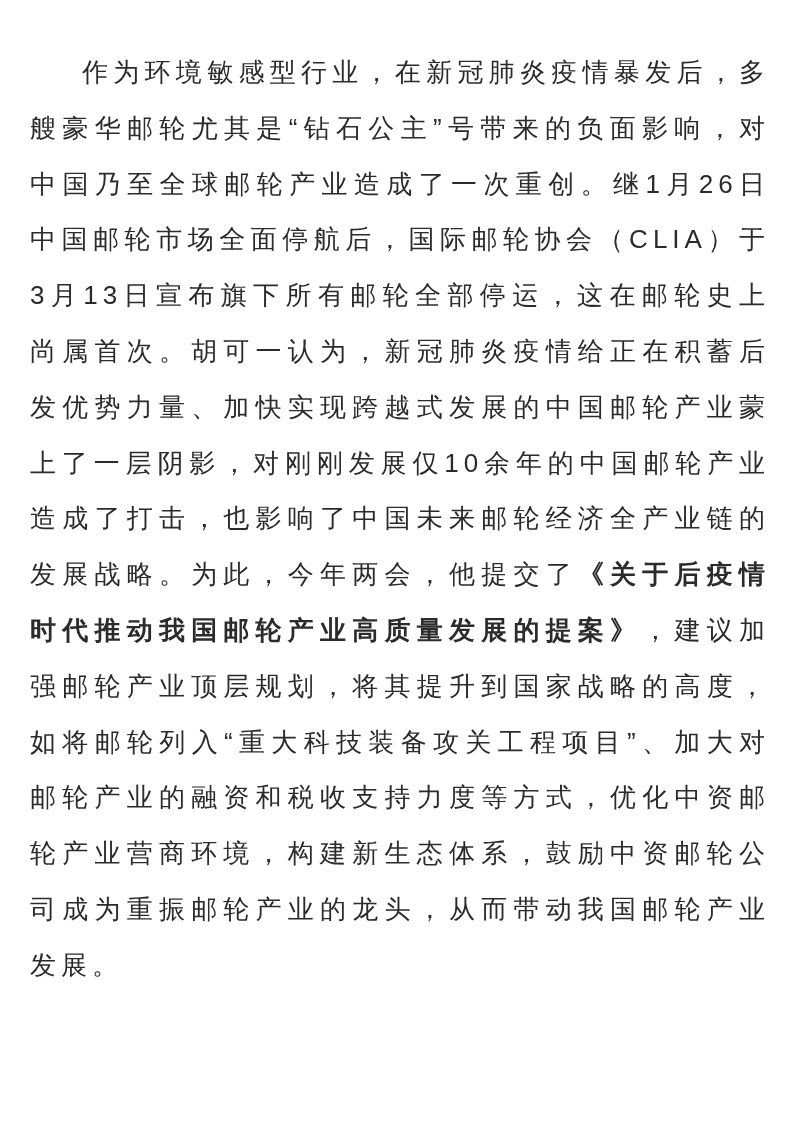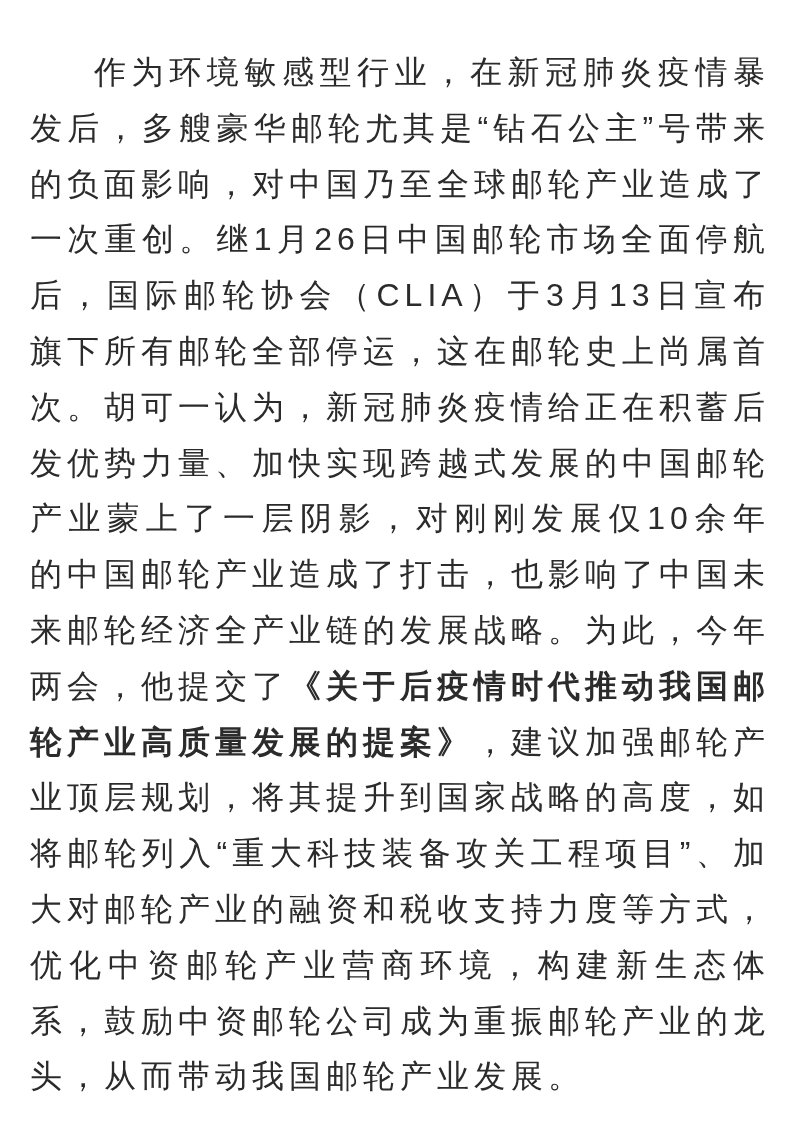--- a/index.html
+++ b/index.html
@@ -11,21 +11,21 @@
     width: 800px;
     height: 1122px;
     overflow: hidden;
     font-family: "Liberation Sans", sans-serif;
   }
   .article {
     padding: 45px 30px 0 30px;
   }
   .para {
     margin: 0;
-    font-size: 32px;
+    font-size: 26px;
     line-height: 55.8px;
     letter-spacing: 5px;
     color: #2b2b2b;
     text-align: justify;
     text-justify: inter-ideograph;
     text-indent: 2em;
     word-break: break-all;
   }
   .para .bold {
     font-weight: 700;

